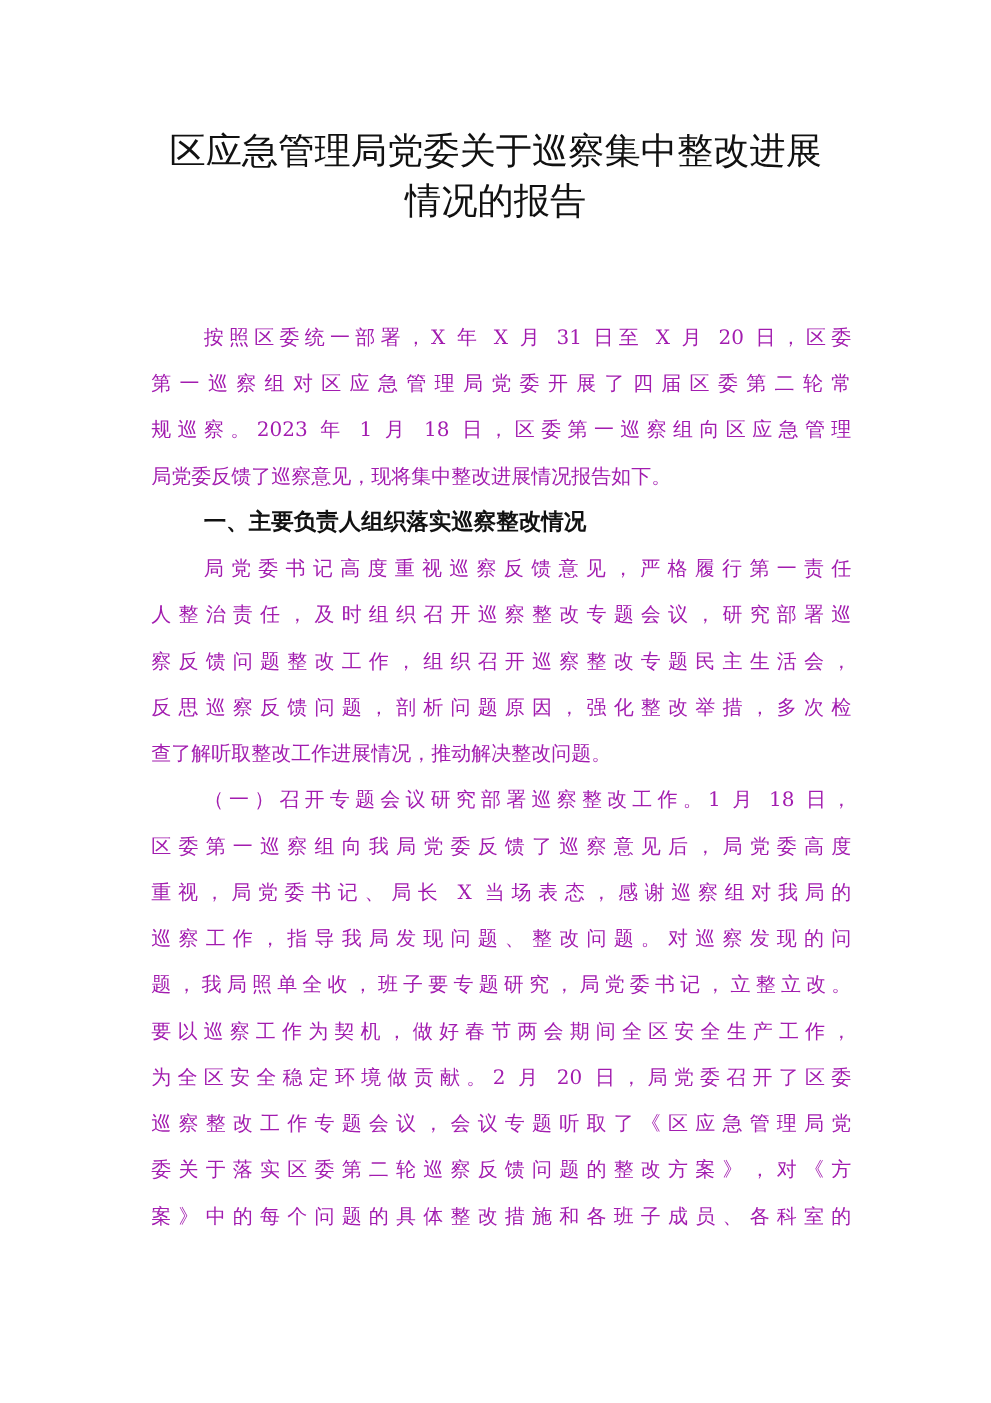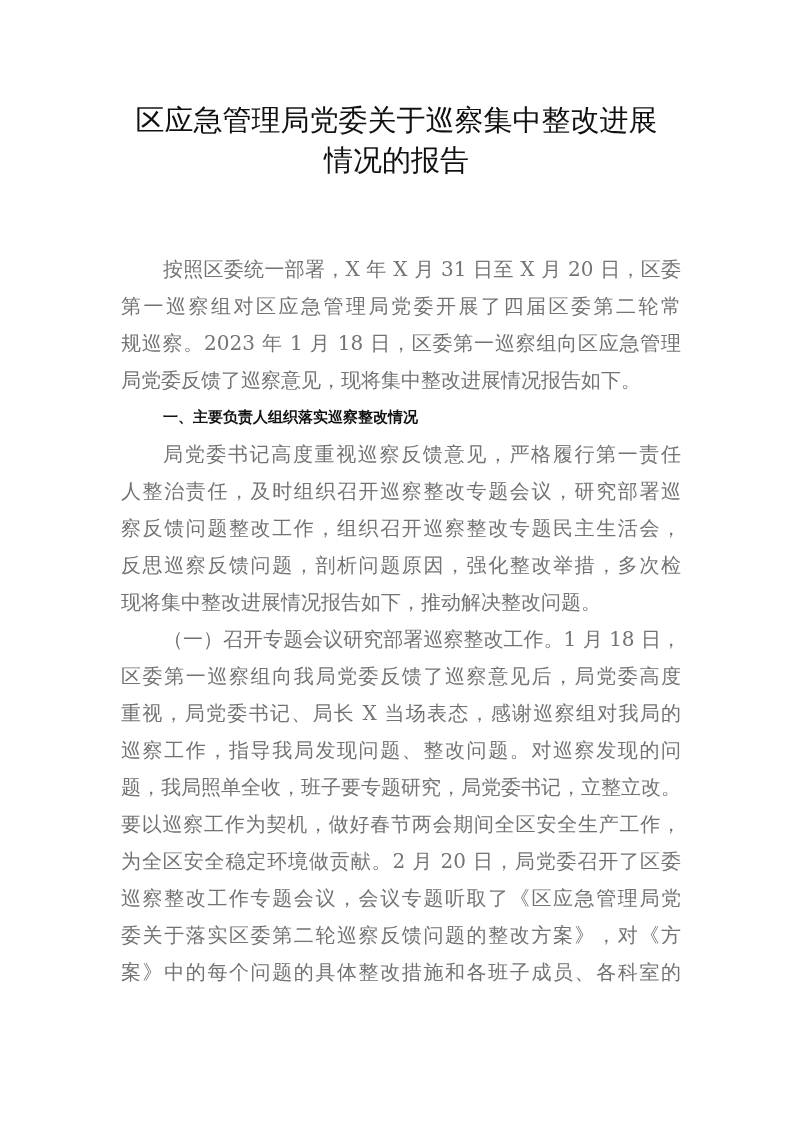--- a/index.html
+++ b/index.html
@@ -4,25 +4,25 @@
 <style>
   html, body { margin: 0; padding: 0; background: #ffffff; }
   body { width: 793px; height: 1122px; position: relative; overflow: hidden;
          font-family: "DejaVu Serif", "Liberation Serif", serif; color: #111; }
   .page { position: absolute; left: 0; top: 0; width: 793px; height: 1122px; background: #fff; border-radius: 18px; }
   .title { position: absolute; left: 100px; width: 593px; text-align: center;
            font-size: 29px; line-height: 44px; letter-spacing: 0px; color: #111; }
   .title .t1 { position: absolute; top: 0; left: 0; width: 593px; text-align: center; white-space: nowrap; }
   .title .t2 { position: absolute; top: 40px; left: 0; width: 593px; text-align: center; white-space: nowrap; }
   .line { position: absolute; left: 121px; width: 560px; height: 37px;
-          font-size: 20px; line-height: 37px; white-space: nowrap;
-          text-align: justify; text-align-last: justify; color: #737373; }
+          font-size: 16px; line-height: 37px; white-space: nowrap;
+          text-align: justify; text-align-last: justify; color: #a21caf; }
   .line.last { text-align-last: left; }
   .line.indent { left: 163px; width: 518px; }
-  .heading { position: absolute; left: 163px; font-size: 15px; line-height: 37px; font-weight: bold;
+  .heading { position: absolute; left: 163px; font-size: 18px; line-height: 37px; font-weight: bold;
              font-family: "DejaVu Sans", "Liberation Sans", sans-serif; white-space: nowrap; color: #111; }
 </style>
 </head>
 <body>
 
 <div class="page">
 
   <div class="title" style="top:98px;">
     <div class="t1">区应急管理局党委关于巡察集中整改进展</div>
     <div class="t2">情况的报告</div>
@@ -32,21 +32,21 @@
   <div class="line" style="top:288px;">第一巡察组对区应急管理局党委开展了四届区委第二轮常</div>
   <div class="line" style="top:325px;">规巡察。2023 年 1 月 18 日，区委第一巡察组向区应急管理</div>
   <div class="line last" style="top:362px;">局党委反馈了巡察意见，现将集中整改进展情况报告如下。</div>
 
   <div class="heading" style="top:399px;">一、主要负责人组织落实巡察整改情况</div>
 
   <div class="line indent" style="top:436px;">局党委书记高度重视巡察反馈意见，严格履行第一责任</div>
   <div class="line" style="top:510px;">察反馈问题整改工作，组织召开巡察整改专题民主生活会，</div>
   <div class="line" style="top:473px;">人整治责任，及时组织召开巡察整改专题会议，研究部署巡</div>
   <div class="line" style="top:547px;">反思巡察反馈问题，剖析问题原因，强化整改举措，多次检</div>
-  <div class="line last" style="top:584px;">现将集中整改进展情况报告如下，推动解决整改问题。</div>
+  <div class="line last" style="top:584px;">查了解听取整改工作进展情况，推动解决整改问题。</div>
 
   <div class="line indent" style="top:621px;">（一）召开专题会议研究部署巡察整改工作。1 月 18 日，</div>
   <div class="line" style="top:658px;">区委第一巡察组向我局党委反馈了巡察意见后，局党委高度</div>
   <div class="line" style="top:695px;">重视，局党委书记、局长 X 当场表态，感谢巡察组对我局的</div>
   <div class="line" style="top:732px;">巡察工作，指导我局发现问题、整改问题。对巡察发现的问</div>
   <div class="line" style="top:769px;">题，我局照单全收，班子要专题研究，局党委书记，立整立改。</div>
   <div class="line" style="top:806px;">要以巡察工作为契机，做好春节两会期间全区安全生产工作，</div>
   <div class="line" style="top:843px;">为全区安全稳定环境做贡献。2 月 20 日，局党委召开了区委</div>
   <div class="line" style="top:880px;">巡察整改工作专题会议，会议专题听取了《区应急管理局党</div>
   <div class="line" style="top:917px;">委关于落实区委第二轮巡察反馈问题的整改方案》，对《方</div>

